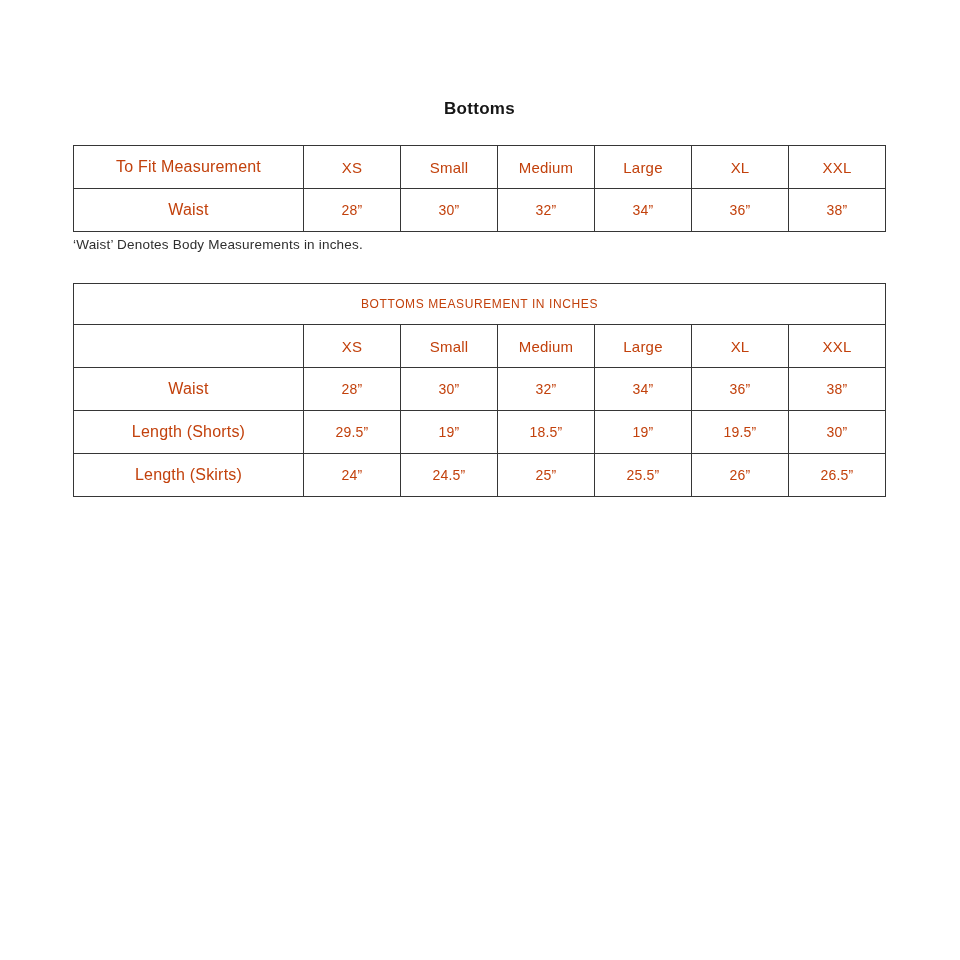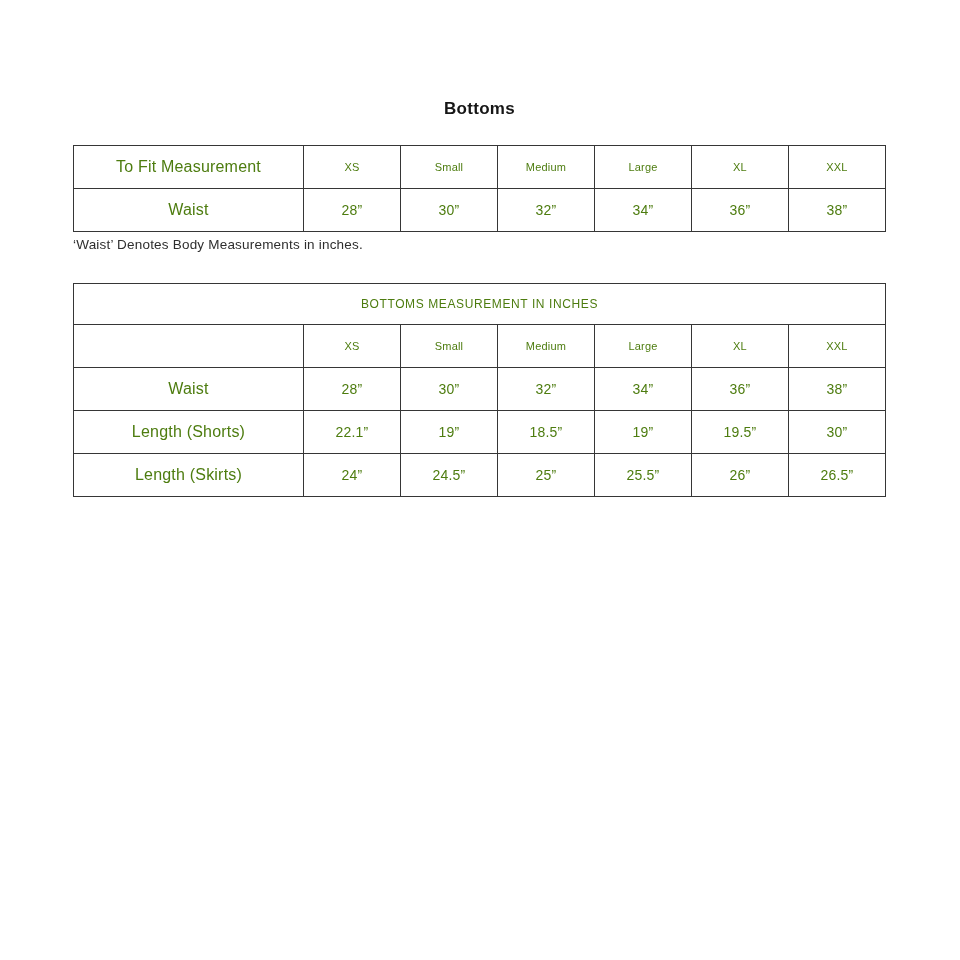--- a/index.html
+++ b/index.html
@@ -32,27 +32,27 @@
     border-collapse: collapse;
     width: 813px;
     background: #ffffff;
   }
   table.size-table td, table.size-table th {
     border: 1px solid #363636;
     text-align: center;
     vertical-align: middle;
     padding: 0 4px;
     font-weight: 400;
-    color: #4d7c0f;
+    color: #c2410c;
   }
   .fit-table { margin-top: 24px; }
   tr.std-row { height: 43px; }
   tr.caption-row { height: 41px; }
   .label-cell { font-size: 16px; letter-spacing: 0.2px; }
-  .head-cell  { font-size: 11px; letter-spacing: 0.2px; }
+  .head-cell  { font-size: 15px; letter-spacing: 0.2px; }
   .val-cell   { font-size: 14px; letter-spacing: 0.2px; }
   .caption-cell {
     font-size: 12px;
     letter-spacing: 0.6px;
     color: #1a1a1a;
   }
   .footnote {
     margin-top: 5px;
     font-size: 13.5px;
     line-height: 16px;
@@ -131,21 +131,21 @@
           <td class="label-cell">Waist</td>
           <td class="val-cell">28”</td>
           <td class="val-cell">30”</td>
           <td class="val-cell">32”</td>
           <td class="val-cell">34”</td>
           <td class="val-cell">36”</td>
           <td class="val-cell">38”</td>
         </tr>
         <tr class="std-row">
           <td class="label-cell">Length (Shorts)</td>
-          <td class="val-cell">22.1”</td>
+          <td class="val-cell">29.5”</td>
           <td class="val-cell">19”</td>
           <td class="val-cell">18.5”</td>
           <td class="val-cell">19”</td>
           <td class="val-cell">19.5”</td>
           <td class="val-cell">30”</td>
         </tr>
         <tr class="std-row">
           <td class="label-cell">Length  (Skirts)</td>
           <td class="val-cell">24”</td>
           <td class="val-cell">24.5”</td>

